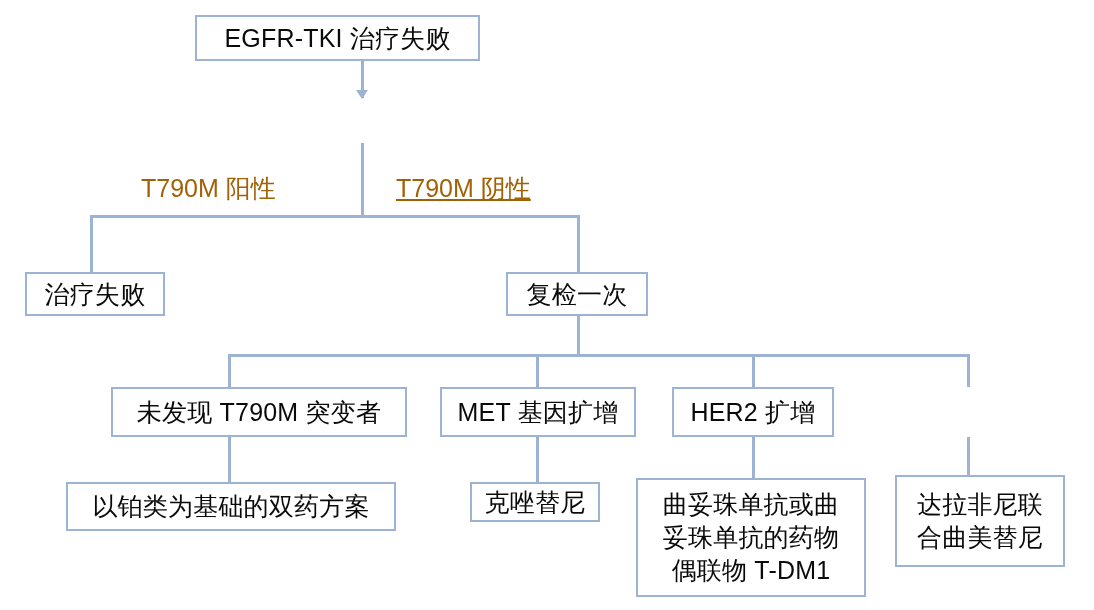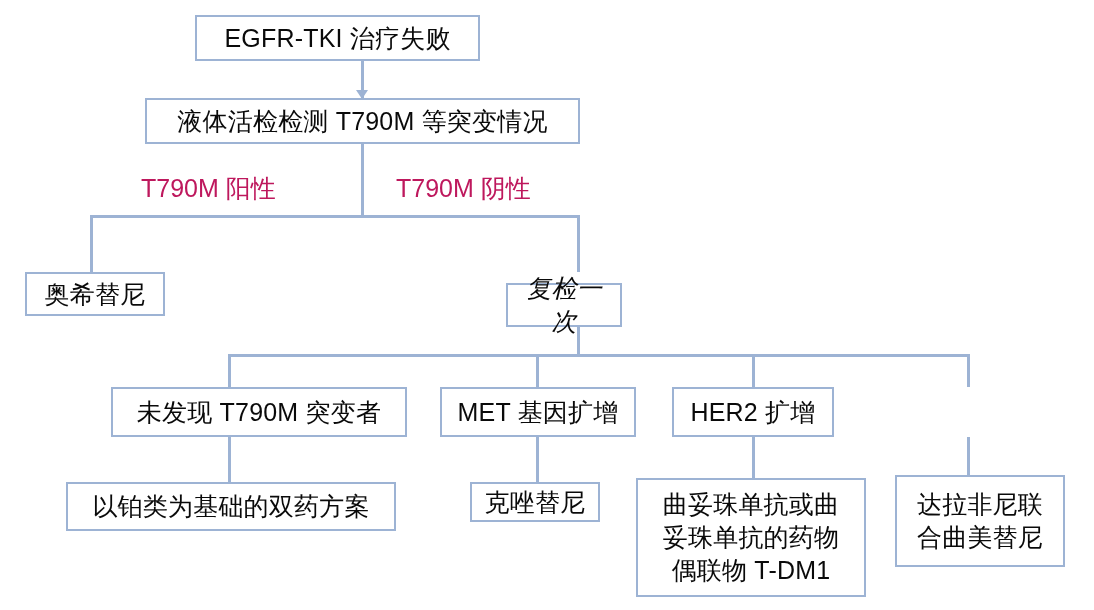--- a/index.html
+++ b/index.html
@@ -28,21 +28,21 @@
     font-size: 25px;
     line-height: 1.32;
     letter-spacing: 0.2px;
     text-align: center;
     white-space: pre-line;
     padding: 0 8px;
     z-index: 3;
   }
   .edge-label {
     position: absolute;
-    color: #be185d;
+    color: #a16207;
     font-size: 25px;
     white-space: nowrap;
     z-index: 4;
     background: transparent;
   }
   .conn {
     position: absolute;
     background: #9db3d4;
     z-index: 1;
   }
@@ -83,25 +83,24 @@
   <div class="conn conn-v" style="left:752px; top:354px; width:3px; height:33px;"></div>
   <div class="conn conn-v" style="left:967px; top:354px; width:3px; height:33px;"></div>
 
   <div class="conn conn-v" style="left:228px; top:437px; width:3px; height:45px;"></div>
   <div class="conn conn-v" style="left:536px; top:437px; width:3px; height:45px;"></div>
   <div class="conn conn-v" style="left:752px; top:437px; width:3px; height:41px;"></div>
   <div class="conn conn-v" style="left:967px; top:437px; width:3px; height:38px;"></div>
 
   <div class="node" style="left:195px; top:15px; width:285px; height:46px;">EGFR-TKI 治疗失败</div>
 
-  <div class="node" style="left:145px; top:98px; width:435px; height:46px;">液体活检检测 T790M 等突变情况</div>
 
-  <div class="node" style="left:25px; top:272px; width:140px; height:44px;">奥希替尼</div>
+  <div class="node" style="left:25px; top:272px; width:140px; height:44px;">治疗失败</div>
 
-  <div class="node" style="left:506px; top:283px; width:116px; height:44px;font-style:italic;">复检一次</div>
+  <div class="node" style="left:506px; top:272px; width:142px; height:44px;">复检一次</div>
 
   <div class="node" style="left:79px; top:387px; width:296px; height:50px;margin-left:32px;">未发现 T790M 突变者</div>
 
   <div class="node" style="left:440px; top:387px; width:196px; height:50px;">MET 基因扩增</div>
 
   <div class="node" style="left:672px; top:387px; width:162px; height:50px;">HER2 扩增</div>
 
 
   <div class="node" style="left:66px; top:482px; width:330px; height:49px;">以铂类为基础的双药方案</div>
 
@@ -109,15 +108,15 @@
 
   <div class="node" style="left:636px; top:478px; width:230px; height:119px;">曲妥珠单抗或曲
 妥珠单抗的药物
 偶联物 T-DM1</div>
 
   <div class="node" style="left:895px; top:475px; width:170px; height:92px;">达拉非尼联
 合曲美替尼</div>
 
   <div class="edge-label" style="left:141px; top:172px;">T790M 阳性</div>
 
-  <div class="edge-label" style="left:396px; top:172px;">T790M 阴性</div>
+  <div class="edge-label" style="left:396px; top:172px;text-decoration:underline;">T790M 阴性</div>
 
 </div>
 
 </body></html>

